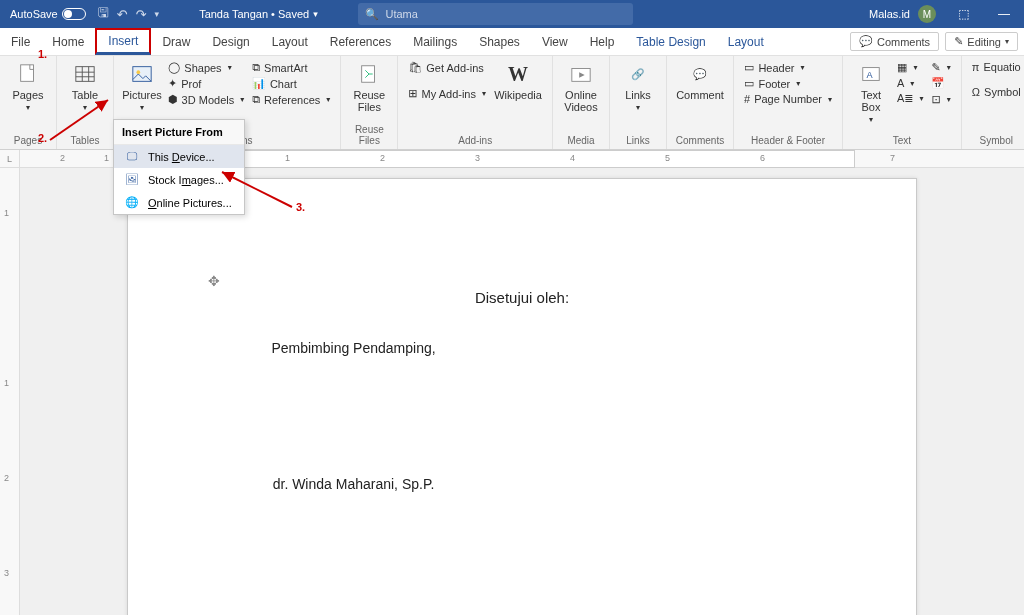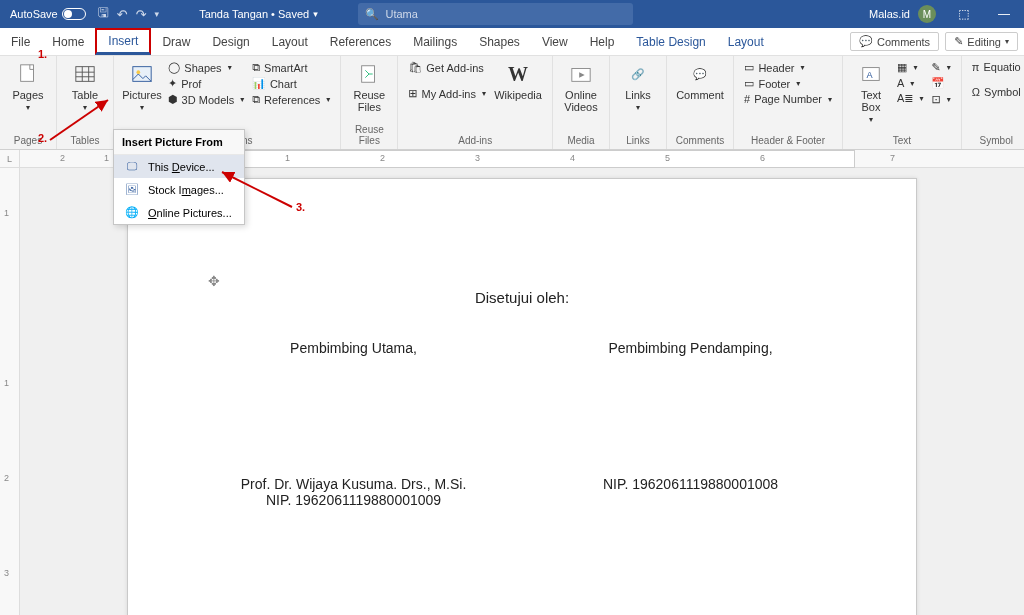--- a/index.html
+++ b/index.html
@@ -38,21 +38,21 @@
 .bigbtn .txt { text-align:center; line-height:12px; }
 .bigbtn .dd { font-size:8px; }
 .col { display:flex; flex-direction:column; gap:3px; padding:2px 4px; }
 .smallbtn { display:flex; align-items:center; gap:4px; cursor:pointer; white-space:nowrap; }
 .smallbtn .dd { font-size:8px; margin-left:2px; }
 .ico svg { width:22px; height:22px; }
 
 
 
 
-.dropdown { position:absolute; left:113px; top:129px; width:132px; background:#fff; border:1px solid #c6c6c6; box-shadow:2px 2px 6px rgba(0,0,0,.15); z-index:50; font-size:11px; }
+.dropdown { position:absolute; left:113px; top:119px; width:132px; background:#fff; border:1px solid #c6c6c6; box-shadow:2px 2px 6px rgba(0,0,0,.15); z-index:50; font-size:11px; }
 .dropdown .hdr { padding:6px 8px; font-weight:600; border-bottom:1px solid #e8e8e8; background:#f8f8f8; }
 .dropdown .item { padding:5px 8px 5px 10px; display:flex; align-items:center; gap:8px; cursor:pointer; }
 .dropdown .item.hover { background:#e0e5ee; }
 .dropdown .item .ii { width:16px; text-align:center; color:#2b579a; }
 .dropdown .underline { text-decoration:underline; }
 
 
 .workspace { position:relative; height:465px; background:#f0f0f0; display:flex; }
 .vruler { width:20px; background:#f8f8f8; border-right:1px solid #ddd; position:relative; }
 .vruler .tick { position:absolute; left:4px; font-size:9px; color:#888; }
@@ -393,29 +393,23 @@
     <span class="tick" style="top:210px">1</span>
     <span class="tick" style="top:305px">2</span>
     <span class="tick" style="top:400px">3</span>
   </div>
   <div class="docpane">
     <div class="page">
       <div class="anchor">✥</div>
       <h3>Disetujui oleh:</h3>
       <div class="cols">
         <div class="c">
-          <div>Pembimbing Utama,</div>
-          <div class="spacer"></div>
-          <div>Prof. Dr. Wijaya Kusuma. Drs., M.Si.</div>
-          <div>NIP. 1962061119880001009</div>
-        </div>
-        <div class="c">
           <div>Pembimbing Pendamping,</div>
           <div class="spacer"></div>
-          <div>NIP. 1962061119880001008</div>
+          <div>dr. Winda Maharani, Sp.P.</div>
         </div>
       </div>
 
     </div>
   </div>
 </div>
 
 <div class="dropdown">
   <div class="hdr">Insert Picture From</div>
   <div class="item hover">

